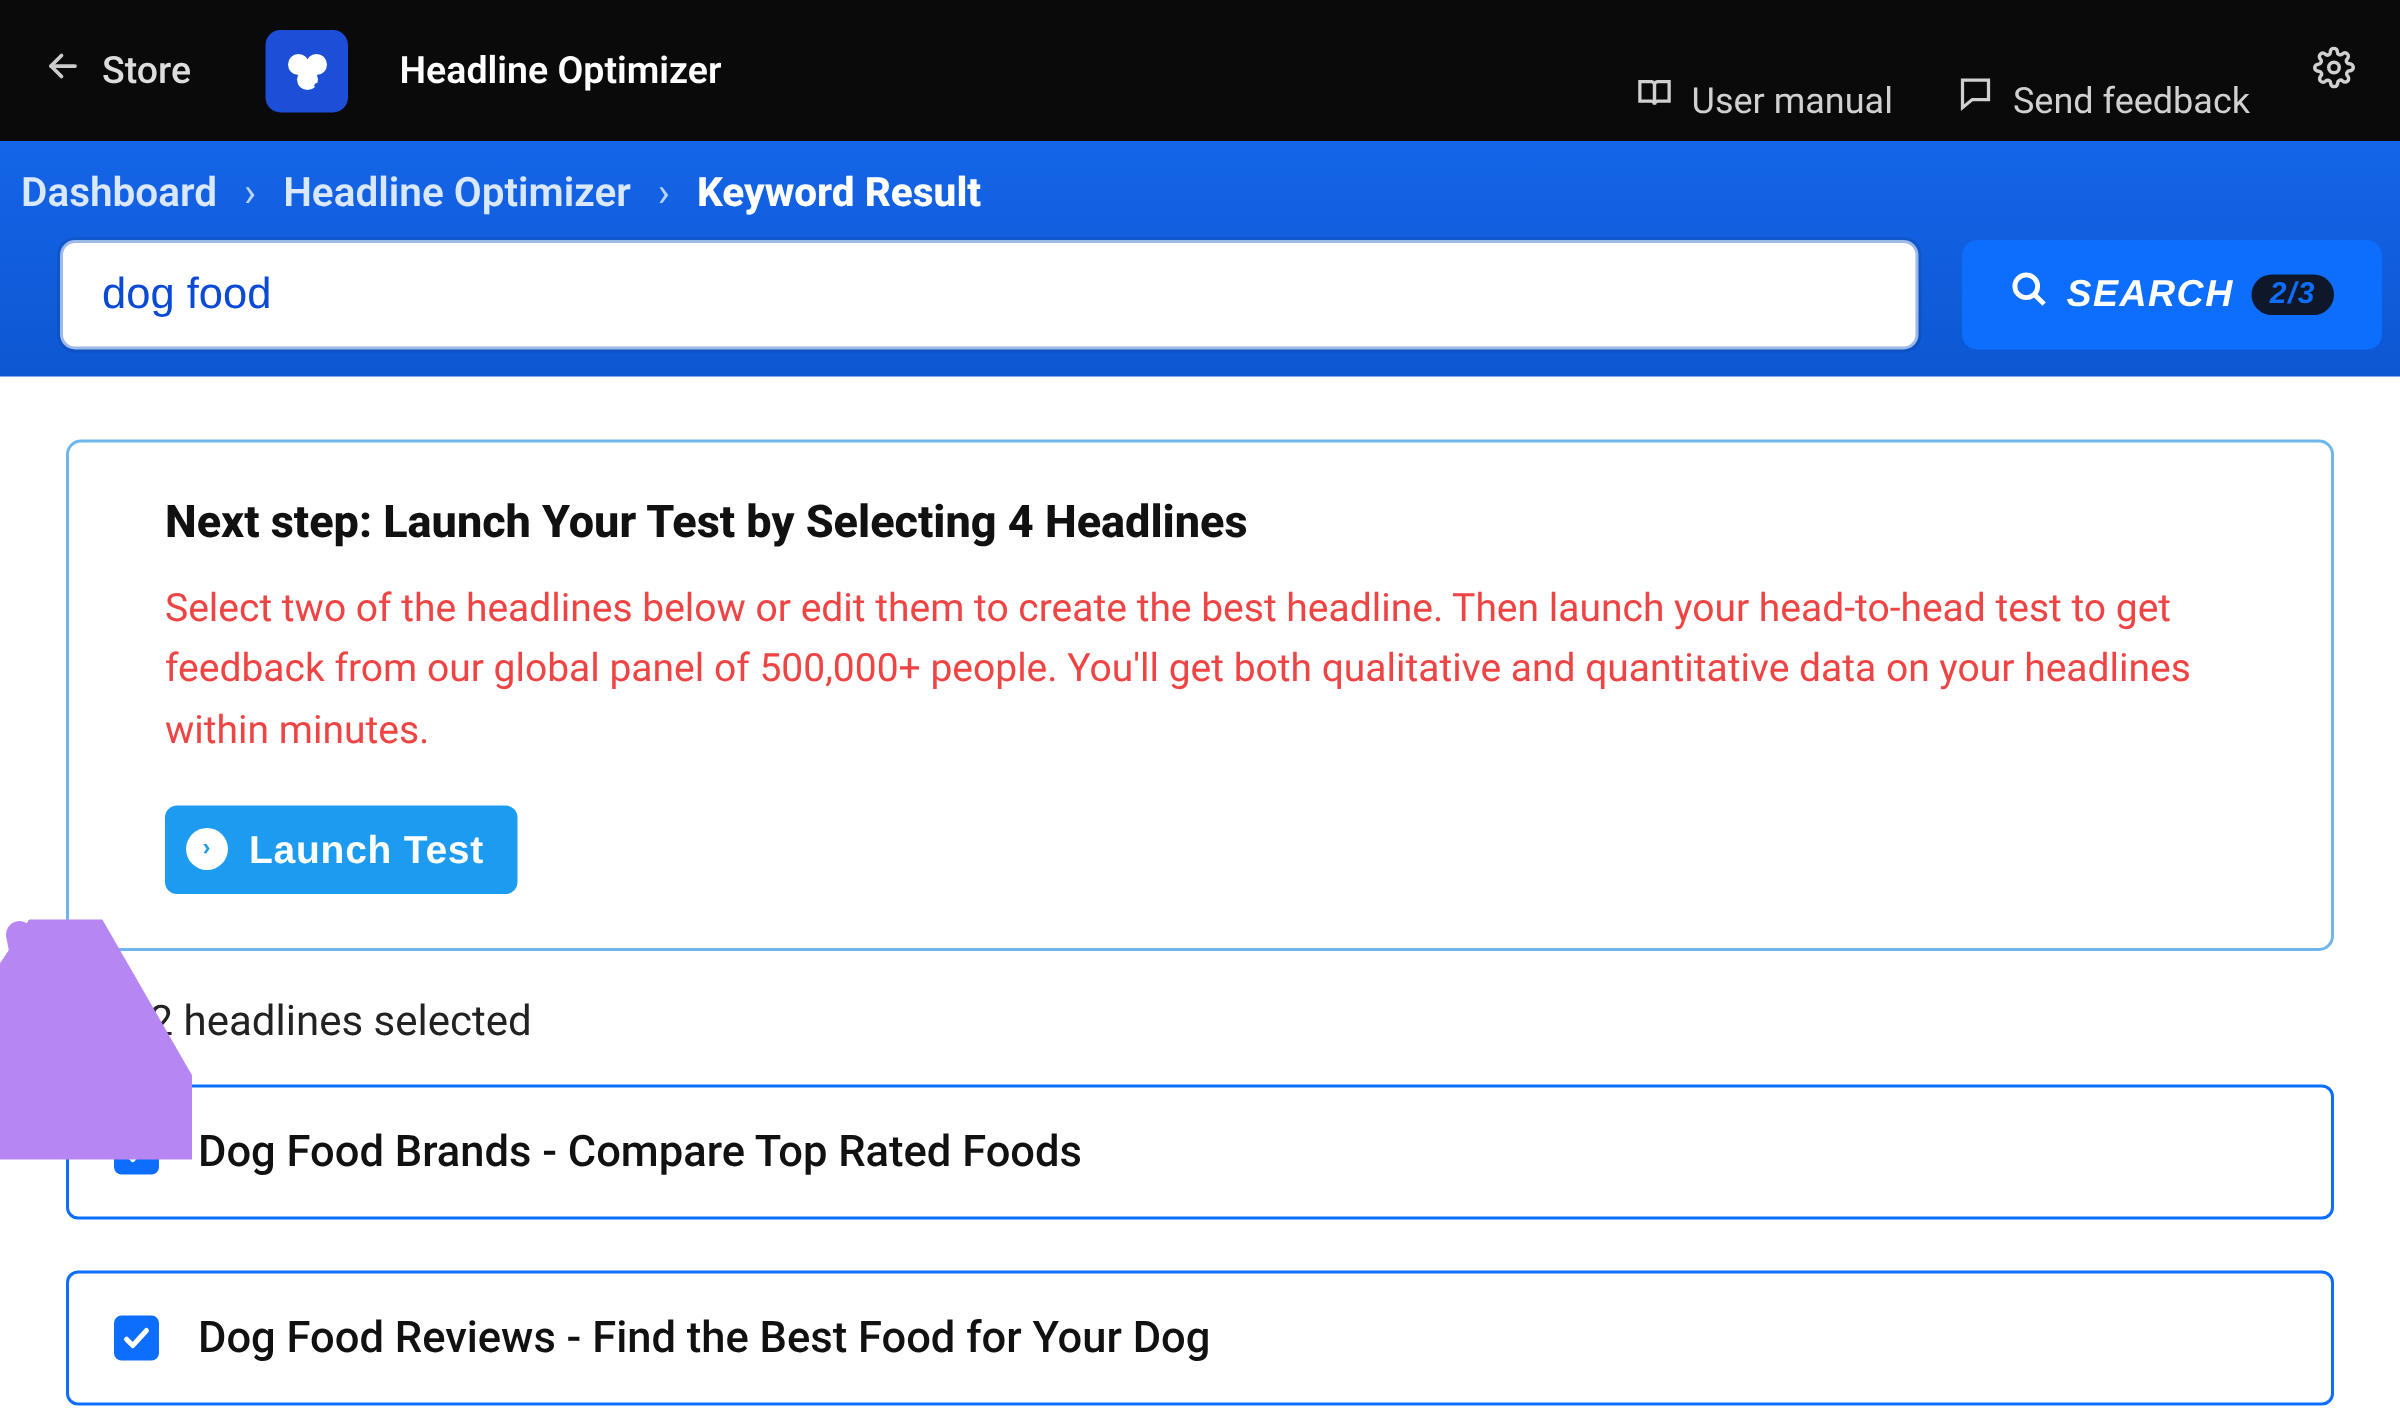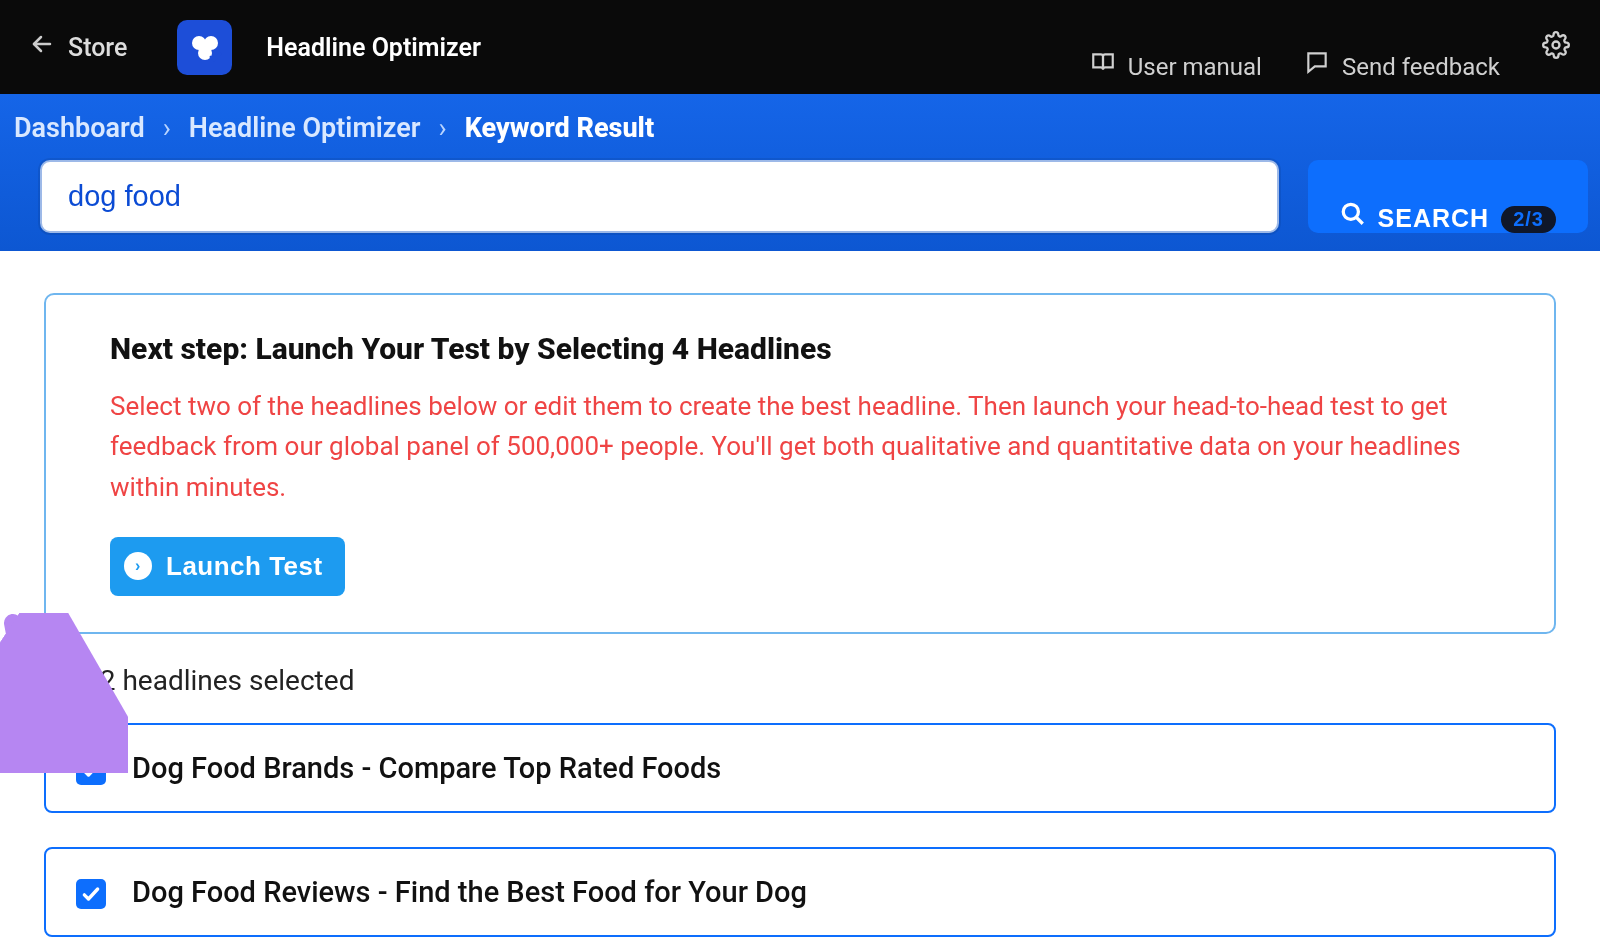--- a/index.html
+++ b/index.html
@@ -47,21 +47,21 @@
   .search-row { display: flex; gap: 29px; align-items: stretch; padding-left: 28px; }
   .search-input {
     flex: 1; background: #fff; border: 2px solid #9db9e8; border-radius: 10px;
     padding: 18px 26px; font-size: 29px; color: #0b4bd4; font-weight: 500;
     outline: none;
     box-shadow: 0 0 0 2px rgba(0,0,0,0.08);
   }
   .search-btn {
     background: #0d6efd; color: #fff; border: none; border-radius: 10px;
     padding: 0 32px; font-size: 25px; font-weight: 800; letter-spacing: 1px;
-    display: flex; align-items: flex-end; gap: 12px; cursor: pointer;
+    display: flex; align-items: center; gap: 12px; cursor: pointer; font-style: italic;
   }
   .search-badge {
     background: #0f172a; color: #0d6efd; border-radius: 16px; padding: 2px 12px;
     font-size: 20px; font-weight: 800;
   }
   
   .main { padding: 42px 44px 0 44px; position: relative; }
   .callout {
     border: 2px solid #6fb6ef; border-radius: 10px; padding: 36px 64px 36px 64px;
     position: relative;
@@ -91,21 +91,21 @@
     pointer-events: none;
   }
   
   .counter {
     font-size: 28px; color: #222; margin: 30px 0 26px 28px; font-weight: 400;
   }
   .counter .bold { font-weight: 800; }
   
   .headline-item {
     border: 2px solid #0d6efd; border-radius: 8px; padding: 26px 30px;
-    display: flex; align-items: flex-end; gap: 26px; margin-bottom: 34px;
+    display: flex; align-items: center; gap: 26px; margin-bottom: 34px;
     cursor: pointer;
   }
   .checkbox {
     width: 30px; height: 30px; background: #0d6efd; border-radius: 5px;
     display: flex; align-items: center; justify-content: center; flex-shrink: 0;
   }
   .checkbox svg { width: 20px; height: 20px; }
   .headline-text { font-size: 29px; color: #111; font-weight: 500; }
 </style>
 </head>

